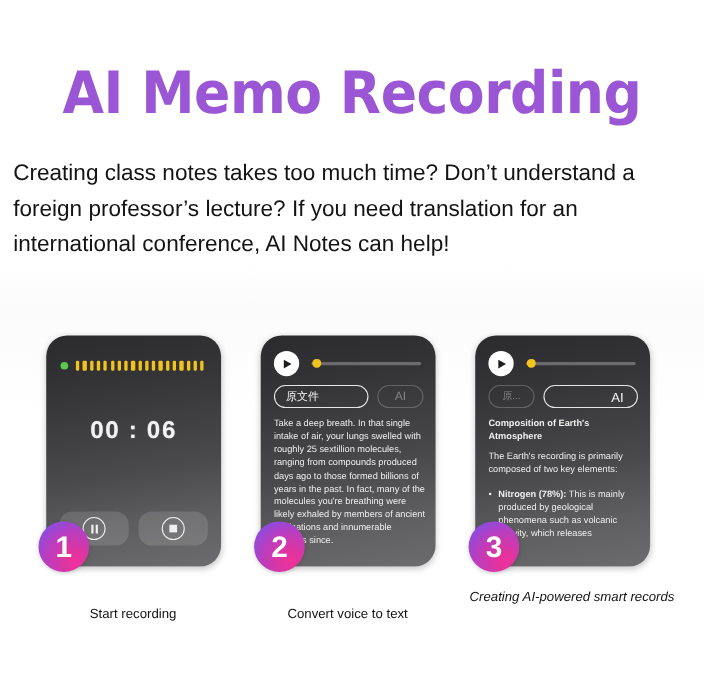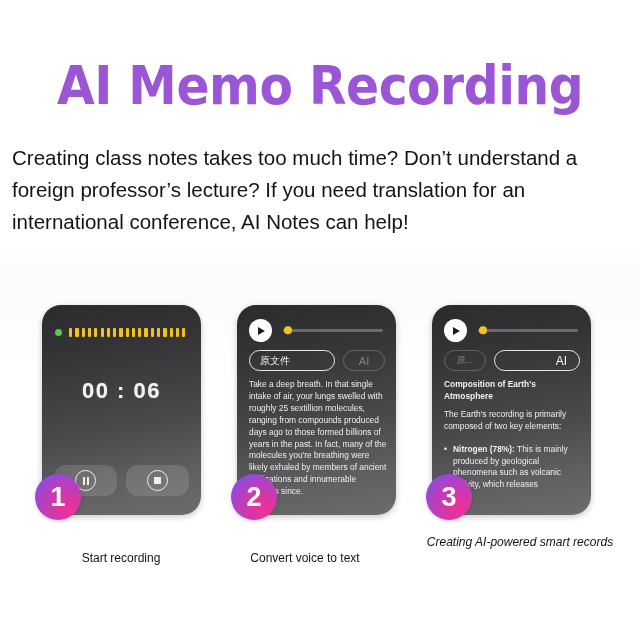--- a/index.html
+++ b/index.html
@@ -295,21 +295,21 @@
   
   .caption {
     position: absolute;
     text-align: center;
     font-size: 12px;
     line-height: 24px;
     color: #131313;
     font-family: "Liberation Sans", sans-serif;
   }
   .cap-1 { left: 21px;  top: 546px; width: 200px; }
-  .cap-2 { left: 205px; top: 546px; width: 200px; }
+  .cap-2 { left: 216px; top: 546px; width: 200px; }
   .cap-3 { left: 420px; top: 530px; width: 200px; font-style: italic; }
 </style>
 </head>
 <body>
 
 <div class="page">
 
   <div class="hero-title">AI Memo Recording</div>
   <div class="hero-sub">Creating class notes takes too much time? Don’t understand a foreign professor’s lecture? If you need translation for an international conference, AI Notes can help!</div>
 

